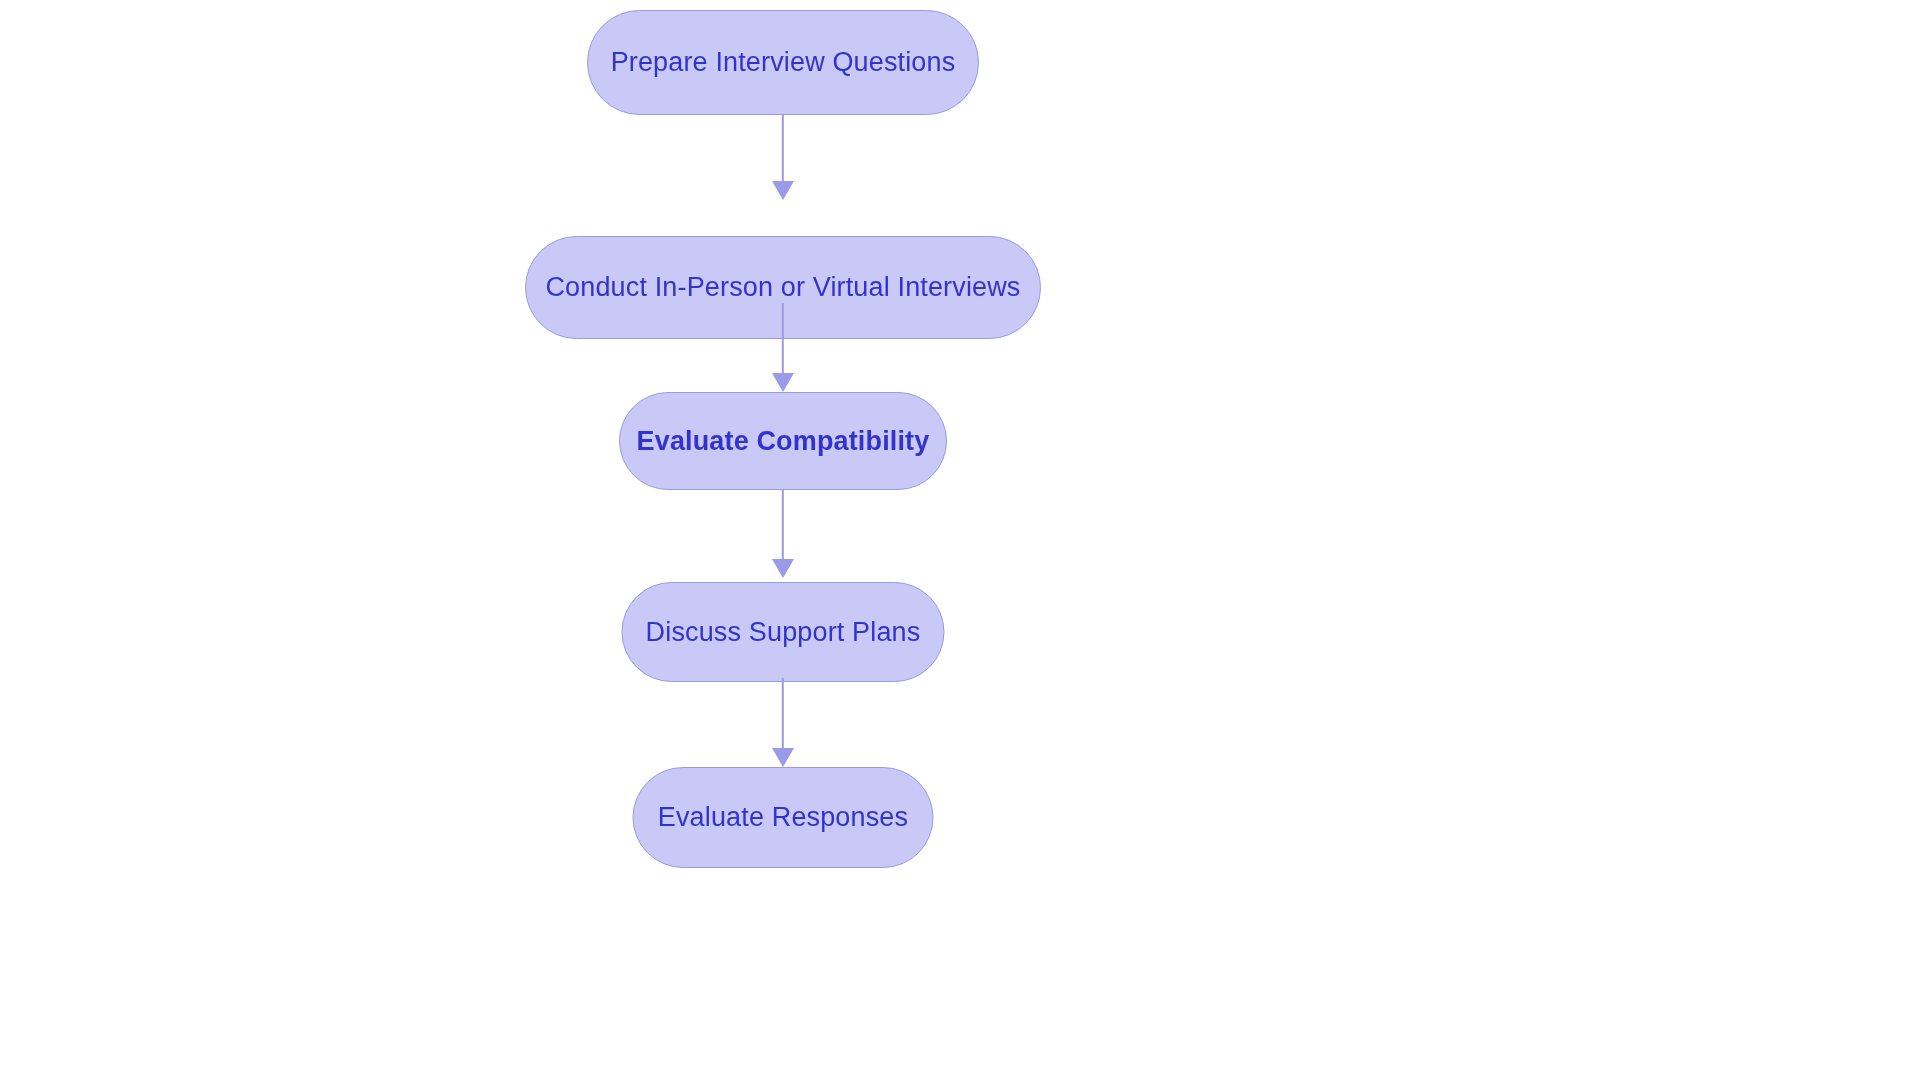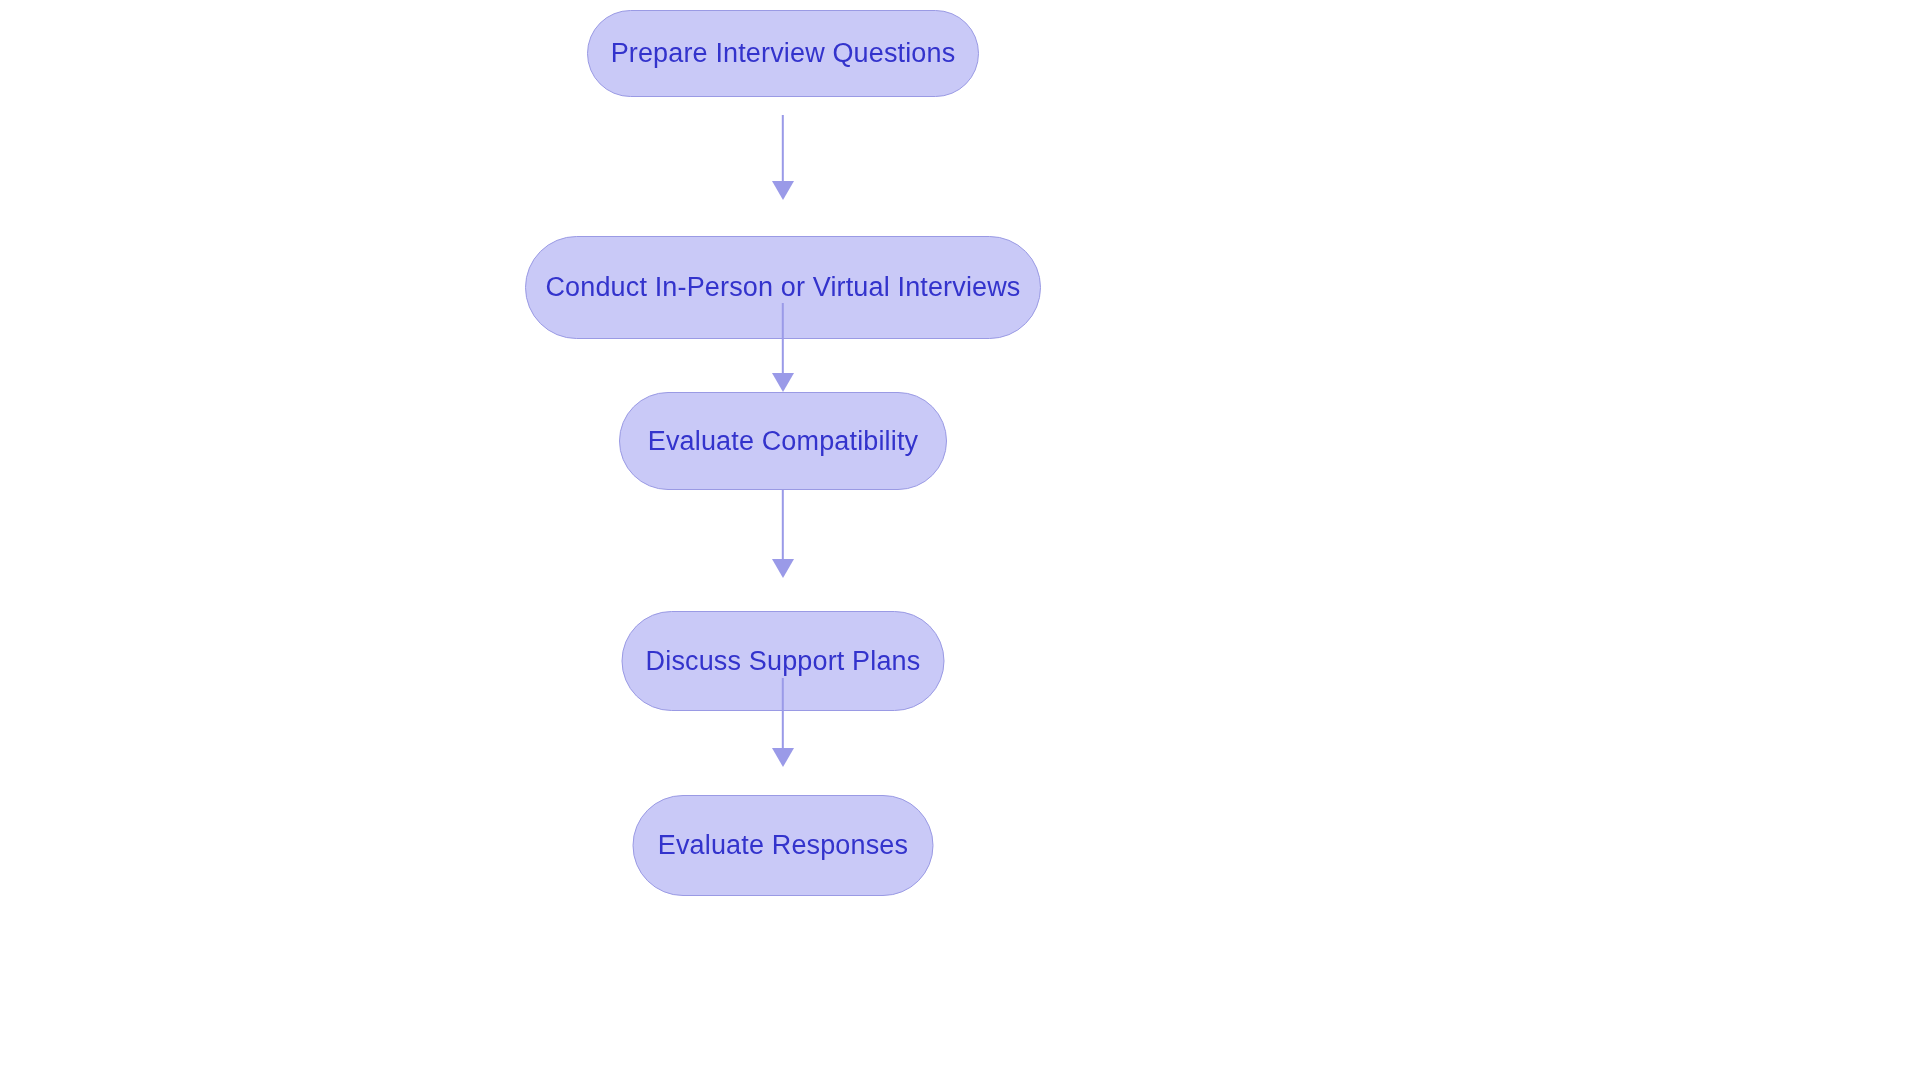--- a/index.html
+++ b/index.html
@@ -49,25 +49,25 @@
     letter-spacing: 0.15px;
     white-space: nowrap;
     font-family: "Liberation Sans", sans-serif;
   }
 
   
   .node, .connector {
     margin-left: -177px;
   }
 
-  .node-1 { top: 10px;  height: 87px; width: 392px; }
+  .node-1 { top: 10px;  height: 105px; width: 392px; }
   .node-2 { top: 200px; height: 103px; width: 516px; margin-top: 36px; }
-  .node-3 { top: 392px; height: 98px;  width: 328px; }
-  .node-4 { top: 611px; height: 100px; width: 323px; }
-  .node-5 { top: 767px; height: 101px; width: 301px; margin-top: 28px; }
+  .node-3 { top: 392px; height: 98px;  width: 328px; font-weight: bold; }
+  .node-4 { top: 582px; height: 100px; width: 323px; }
+  .node-5 { top: 767px; height: 101px; width: 301px; }
 
   .connector {
     position: absolute;
     left: 50%;
     transform: translateX(-50%);
     width: 24px;
   }
   .connector .line {
     position: absolute;
     left: 50%;

